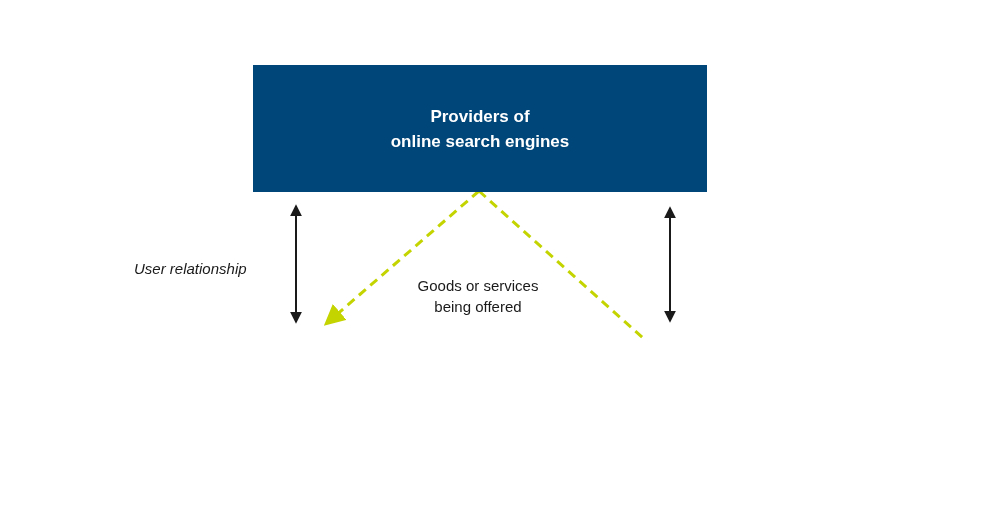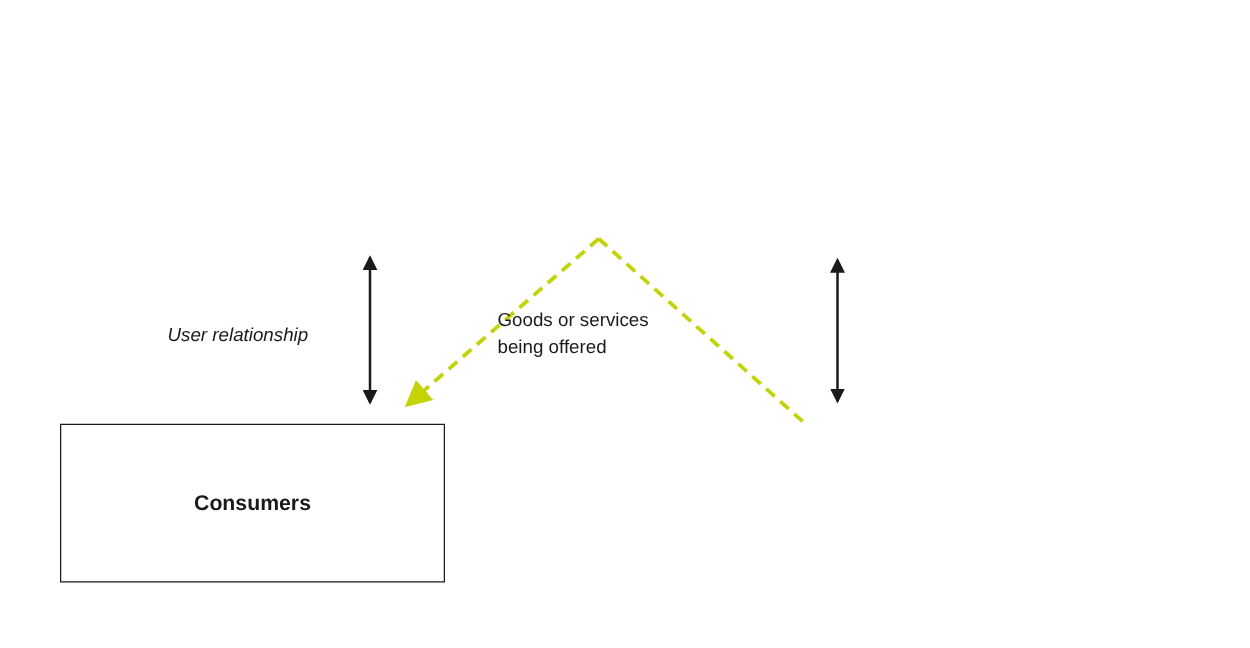--- a/index.html
+++ b/index.html
@@ -79,22 +79,23 @@
     line-height: 21px;
     white-space: pre-line;
   }
   .label-left {
     left: 134px;
     top: 258px;
     font-style: italic;
   }
   .label-mid {
     left: 398px;
-    top: 246px;
+    top: 275px;
     width: 160px;
+    text-align: center;
   }
   .label-right {
     left: 703px;
     top: 247px;
   }
 </style>
 </head>
 <body>
 
 <div class="canvas">
@@ -111,24 +112,25 @@
 
     <line class="solid-arrow" x1="296" y1="206" x2="296" y2="322" marker-start="url(#head-black)" marker-end="url(#head-black)"></line>
 
     <line class="solid-arrow" x1="670" y1="208" x2="670" y2="321" marker-start="url(#head-black)" marker-end="url(#head-black)"></line>
 
     <line class="dashed-arrow" x1="479" y1="191" x2="327" y2="323" marker-end="url(#head-yellow)"></line>
 
     <line class="dashed-arrow" x1="479" y1="191" x2="643" y2="338"></line>
   </svg>
 
+  <div class="node provider-node">
+    <span>Providers of
+online search engines</span>
+  </div>
 
-  <div class="node consumers-node">
-    <span>Consumers</span>
-  </div>
 
 
   <div class="edge-label label-left">User relationship</div>
 
   <div class="edge-label label-mid">Goods or services
 being offered</div>
 
 
 </div>
 

